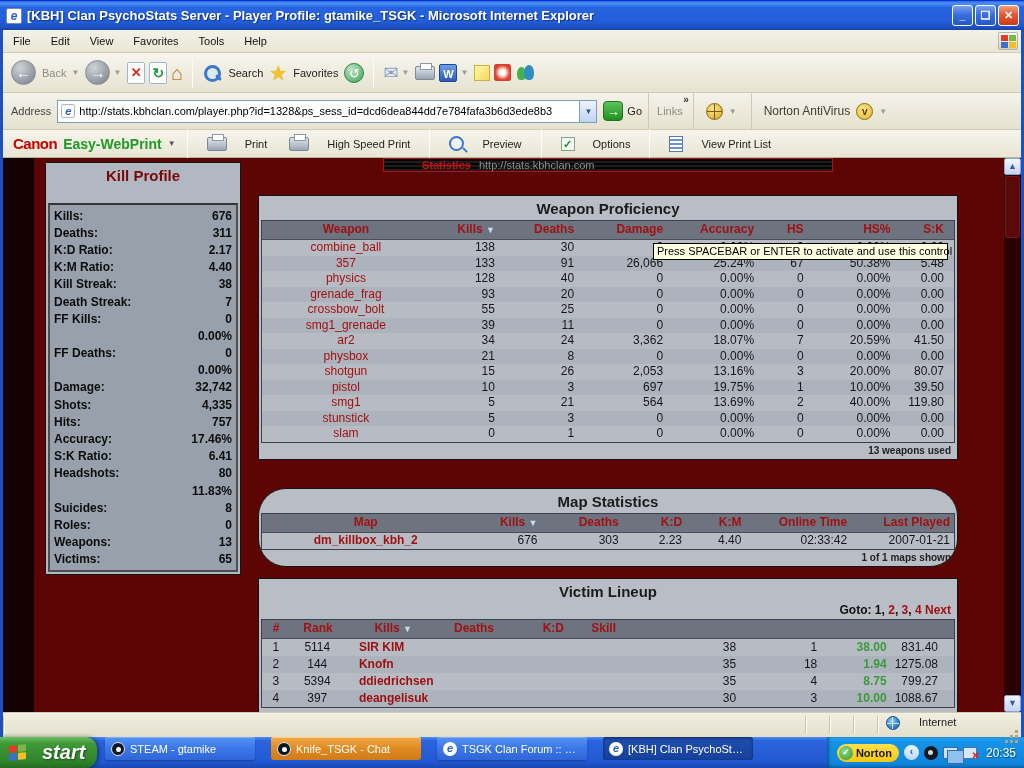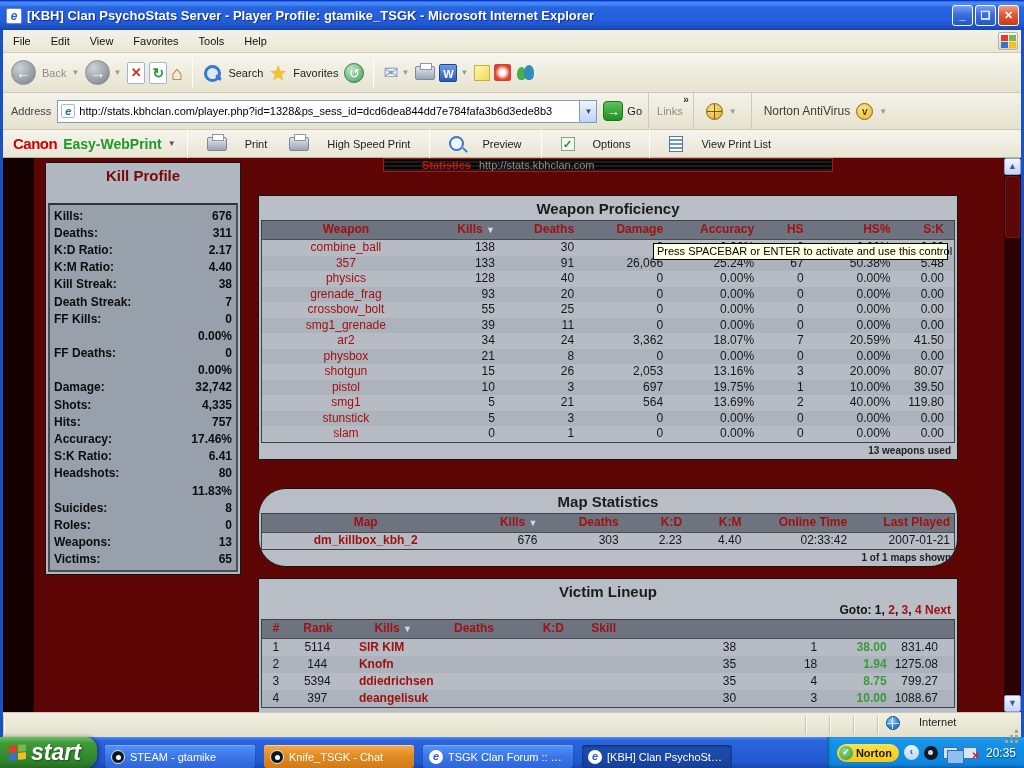--- a/index.html
+++ b/index.html
@@ -161,22 +161,22 @@
   .sb-grip { width:14px; height:100%; position:relative; }
   .sb-grip::after { content:""; position:absolute; right:3px; bottom:4px; width:3px; height:3px; background:#aaa48c;
     box-shadow:-5px 5px 0 #aaa48c, 0 5px 0 #aaa48c, -10px 10px 0 #aaa48c, -5px 10px 0 #aaa48c, 0 10px 0 #aaa48c; }
 
   
   .taskbar { height:31px; display:flex; align-items:stretch; background:linear-gradient(180deg,#4b8df8 0%,#2b64dd 12%,#2159d3 80%,#1747ad 100%); }
   .start-btn { width:97px; display:flex; align-items:center; gap:5px; padding-left:9px; border-radius:0 12px 12px 0;
     background:linear-gradient(180deg,#6cbf63 0%,#3f9a38 20%,#2f832a 80%,#256b21 100%); box-shadow:2px 0 4px rgba(0,0,0,.4); }
   .start-flag { display:grid; grid-template-columns:8px 8px; grid-template-rows:7px 7px; gap:1px; transform:skewY(-6deg); }
   .start-flag i { display:block; border-radius:1px; }
-  .start-txt { color:#fff; font-weight:bold; font-style:italic; font-size:23px; text-shadow:1px 1px 2px #1e4a1c; }
-  .tasks { display:flex; align-items:flex-end; gap:9px; padding-left:8px; flex:1; }
+  .start-txt { color:#fff; font-weight:bold; font-style:italic; font-size:20px; text-shadow:1px 1px 2px #1e4a1c;margin-left:11px; }
+  .tasks { display:flex; align-items:flex-start; gap:16px; padding-left:8px; flex:1; }
   .task { width:150px; height:23px; border-radius:3px; display:flex; align-items:center; gap:5px; padding:0 6px; color:#fff; font-size:11px;
     background:linear-gradient(180deg,#5693f6,#3b76e8 50%,#2f66d8); box-shadow:inset 0 1px 0 #7fb0fa, 0 1px 2px rgba(0,0,0,.3); white-space:nowrap; overflow:hidden; }
   .task.alert { background:linear-gradient(180deg,#f2aa4c,#e08a21 50%,#cf7b18); box-shadow:inset 0 1px 0 #ffd08a; }
   .task.active { background:linear-gradient(180deg,#1e4fb0,#17409a); box-shadow:inset 0 1px 3px rgba(0,0,0,.5); }
   .steam-ic { width:14px; height:14px; border-radius:50%; background:#0e1621; position:relative; flex:none; border:1px solid #dfe7f2; }
   .steam-ic::after { content:""; position:absolute; left:4px; top:4px; width:5px; height:5px; border-radius:50%; background:#fff; }
   .ie-ic { width:14px; height:14px; border-radius:50%; background:#fff; color:#2b62c9; font-weight:bold; font-style:italic; font-size:11px; line-height:13px; text-align:center; flex:none; }
   .task-label { overflow:hidden; text-overflow:ellipsis; }
   .tray { display:flex; align-items:center; gap:5px; padding:0 8px 0 10px;
     background:linear-gradient(180deg,#2fa6f4 0%,#1593e9 15%,#0f86dd 85%,#0b6fc0 100%); box-shadow:inset 2px 0 3px rgba(0,0,0,.35); }

